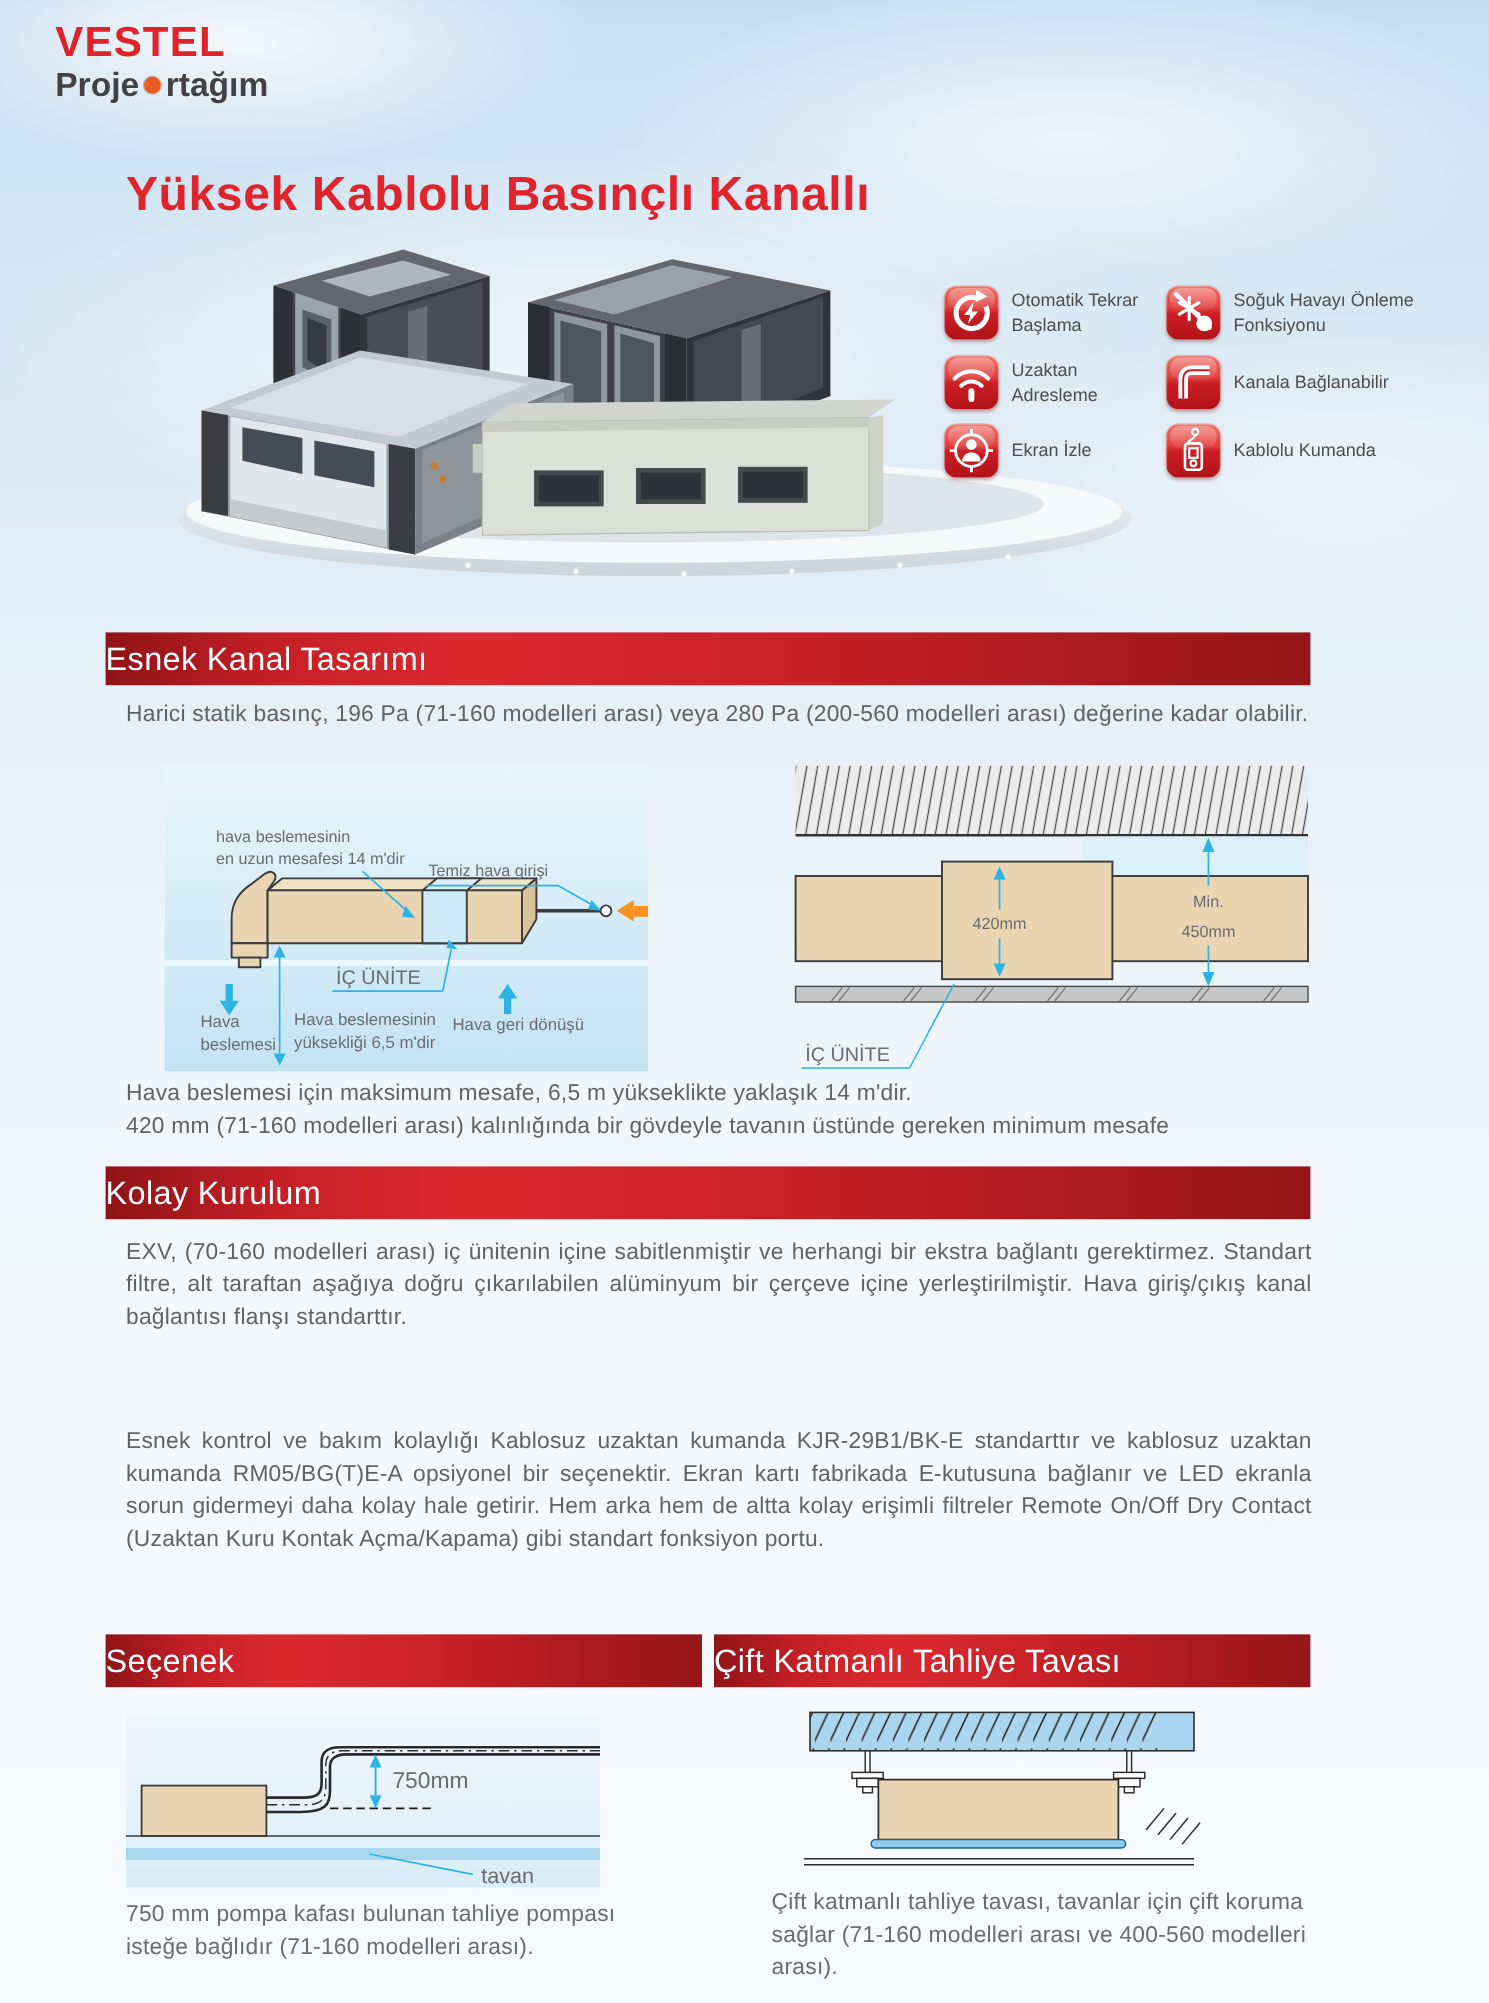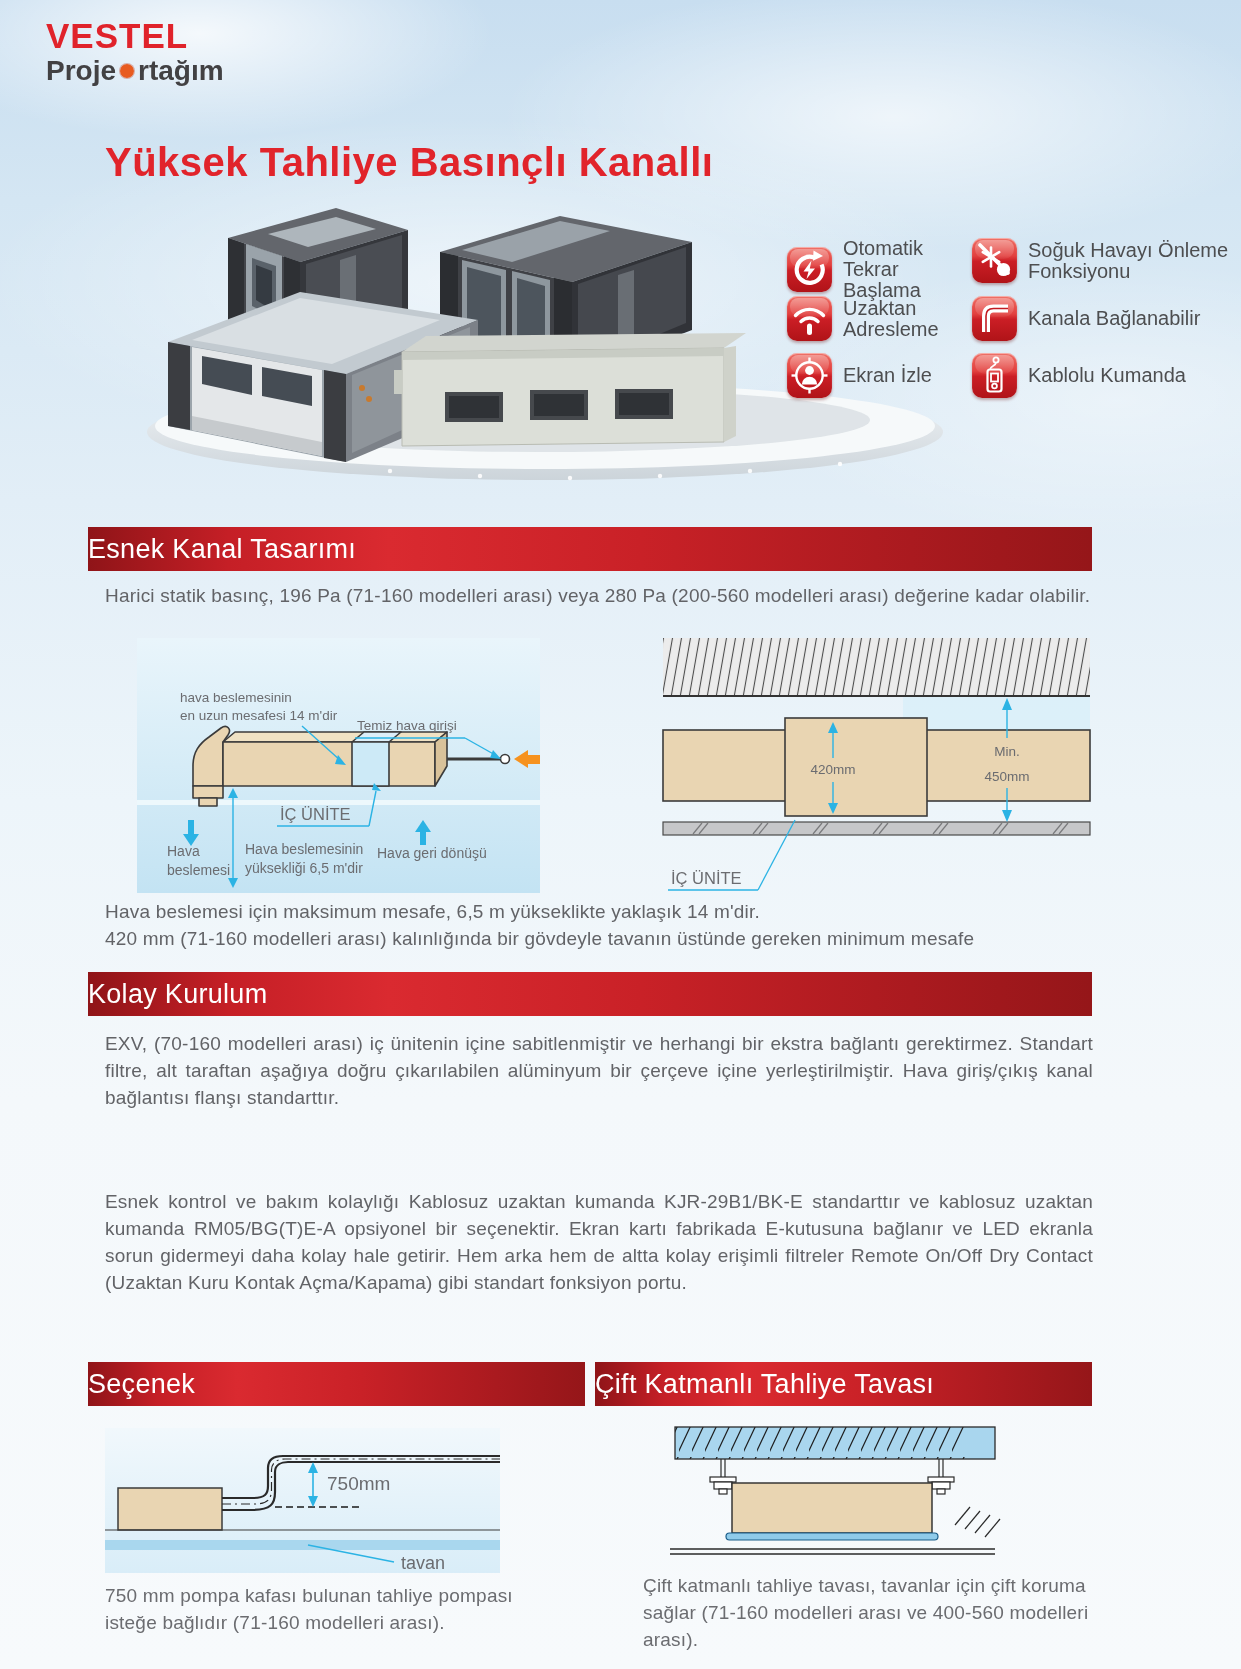--- a/index.html
+++ b/index.html
@@ -22,21 +22,21 @@
   .page-title{ position:absolute; left:105px; top:140px; font-size:40px; font-weight:bold; color:#e1242b; letter-spacing:.5px;}
   
   .feat{ position:absolute; display:flex; align-items:center; gap:11px; }
   .tile{ width:45px; height:45px; border-radius:10px; position:relative; flex:0 0 45px;
          background:linear-gradient(180deg,#ee6a60 0%,#e2403f 40%,#cb1e25 52%,#b01318 100%);
          box-shadow:0 2px 3px rgba(110,20,20,.35), inset 0 1px 1px rgba(255,255,255,.5);}
   .tile::before{ content:""; position:absolute; left:3px; right:3px; top:2px; height:19px;
          border-radius:8px 8px 10px 10px;
          background:linear-gradient(180deg,rgba(255,255,255,.35),rgba(255,255,255,.04)); }
   .tile svg{ position:relative; z-index:1; }
-  .feat-label{ font-size:20px; line-height:21px; color:#4d4e50; }
+  .feat-label{ font-size:15px; line-height:21px; color:#4d4e50; }
   
   .banner{ position:absolute; height:44px; line-height:44px; color:#fff;
            font-size:27px; letter-spacing:.3px;
            background:linear-gradient(90deg,#8f1418 0%,#c51f26 14%,#da2a30 30%,#c92127 55%,#aa1a1f 82%,#951619 100%);}
   
   .par{ position:absolute; color:#626367; font-size:19px; line-height:27px; text-align:justify; letter-spacing:.2px;}
   .lines{ position:absolute; color:#626367; font-size:19px; line-height:27px; letter-spacing:.2px;}
   .caption{ position:absolute; color:#6b6c70; font-size:19px; line-height:27px; letter-spacing:.2px;}
   svg text{ font-family:"Liberation Sans", sans-serif; }
 </style>
@@ -47,21 +47,21 @@
 
   <div class="brand">
     <div class="brand-name">VESTEL</div>
     <div class="brand-tagline">
       <span>Proje</span>
       <span class="ring"></span>
         <span>rtağım</span>
     </div>
   </div>
 
-  <h1 class="page-title">Yüksek Tahliye Basınçlı Kanallı</h1>
+  <h1 class="page-title">Yüksek Kablolu Basınçlı Kanallı</h1>
 
   <svg style="position:absolute;left:140px;top:190px" width="820" height="295" viewBox="0 0 820 295">
     <defs>
       <linearGradient id="platG" x1="0" y1="0" x2="0" y2="1">
         <stop offset="0" stop-color="#f2f5f7"></stop>
           <stop offset="1" stop-color="#ccd4da"></stop>
       </linearGradient>
     </defs>
     <ellipse cx="405" cy="242" rx="398" ry="48" fill="url(#platG)"></ellipse>
     <ellipse cx="405" cy="236" rx="390" ry="43" fill="#f6f9fa"></ellipse>

